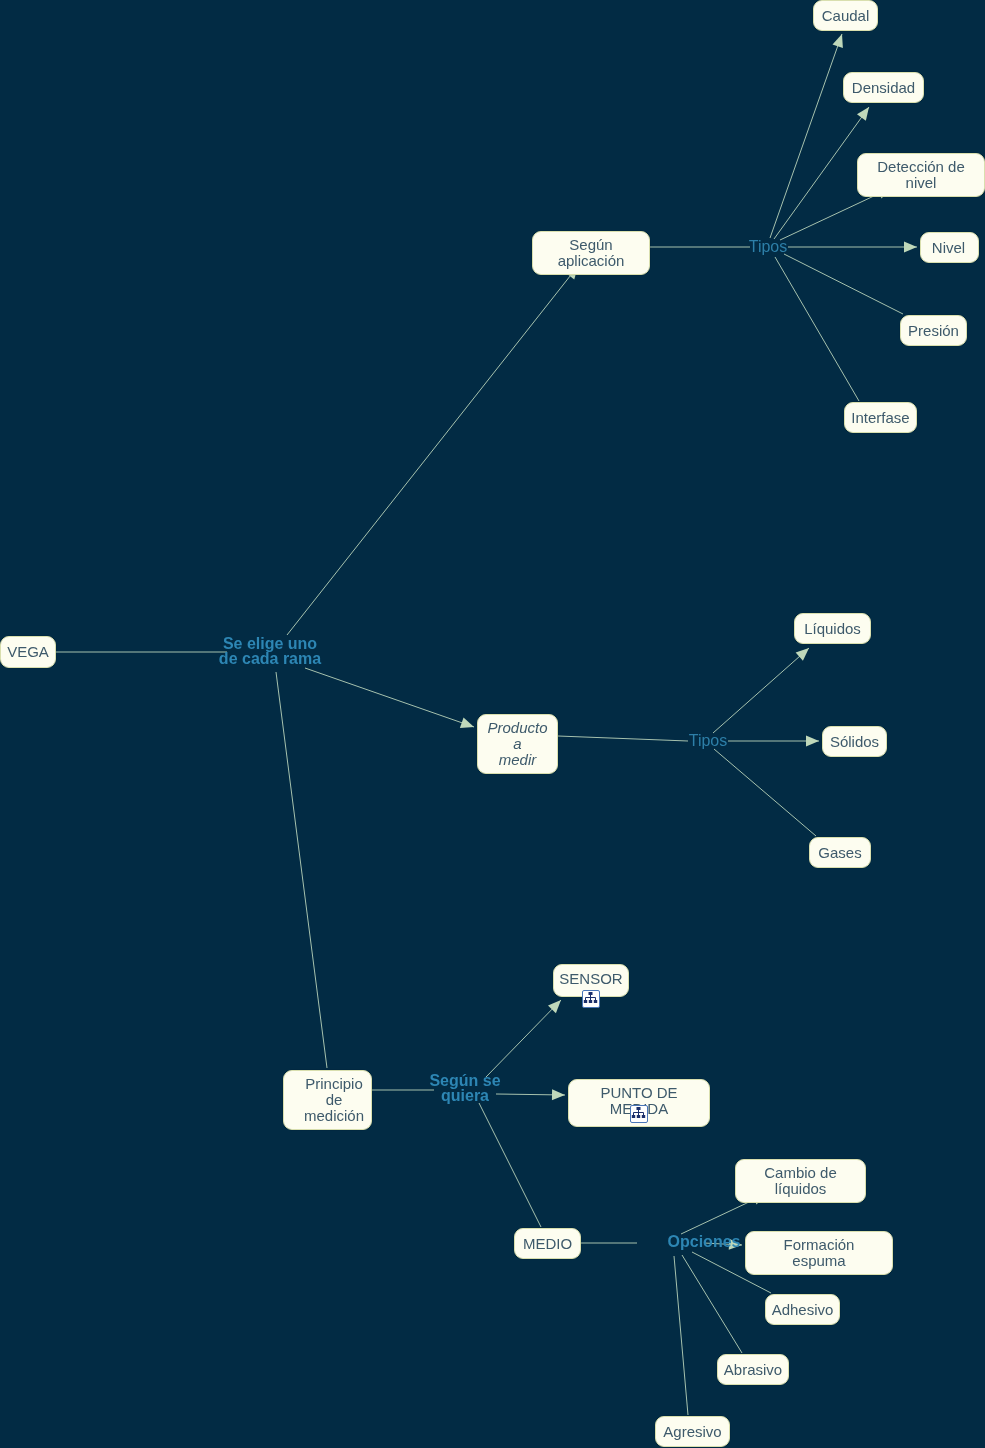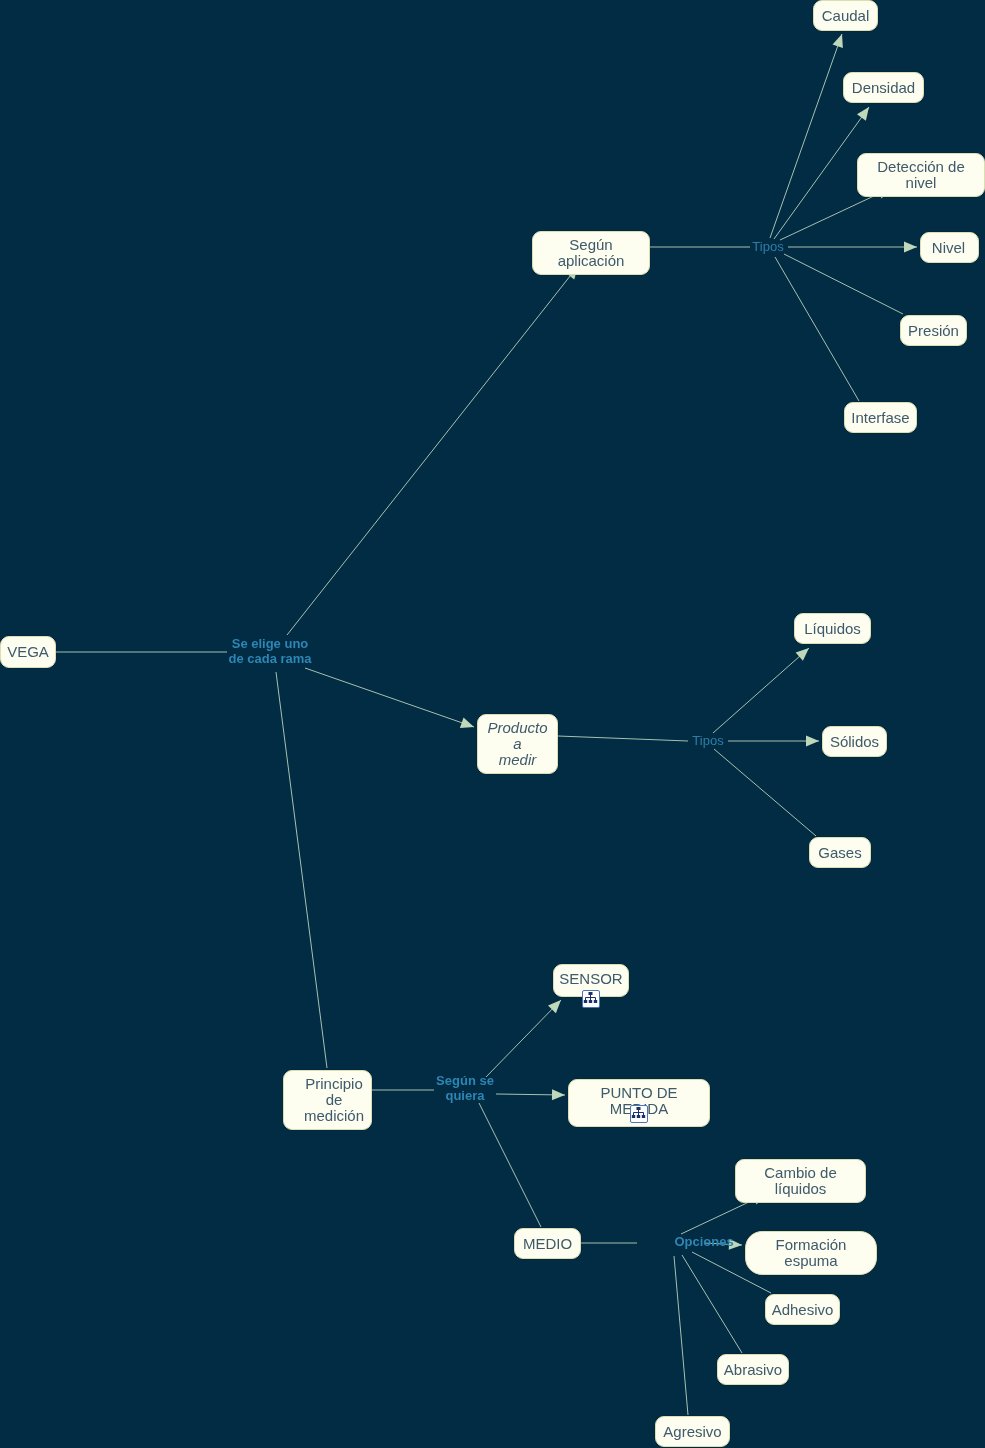--- a/index.html
+++ b/index.html
@@ -40,21 +40,21 @@
     white-space: pre-line;
     box-shadow: 0 0 0 0.5px rgba(0,0,0,0.12);
   }
   .node.has-icon {
     padding-bottom: 9px;
     justify-content: center;
   }
   .edge-label {
     position: absolute;
     color: #2d7fa8;
-    font-size: 13px;
+    font-size: 16px;
     line-height: 14.5px;
     text-align: center;
     white-space: pre-line;
     transform: translate(-50%, -50%);
     background: transparent;
   }
   .edge-label.bold {
     font-weight: bold;
     color: #2d86b4;
   }
@@ -194,21 +194,21 @@
         <svg width="15" height="15" viewBox="0 0 15 15" xmlns="http://www.w3.org/2000/svg">
           <rect x="5.5" y="1" width="4" height="3" fill="#1b2f6b"></rect>
           <path d="M7.5 4 L7.5 6.5 M2.5 6.5 L12.5 6.5 M2.5 6.5 L2.5 9 M7.5 6.5 L7.5 9 M12.5 6.5 L12.5 9" stroke="#1b2f6b" stroke-width="1" fill="none"></path>
           <rect x="0.8" y="9" width="3.4" height="3" fill="#1b2f6b"></rect>
           <rect x="5.8" y="9" width="3.4" height="3" fill="#1b2f6b"></rect>
           <rect x="10.8" y="9" width="3.4" height="3" fill="#1b2f6b"></rect>
         </svg>
       </span>
       <div class="node" style="left: 514px; top: 1228px; width: 67px; min-height: 31px;"><span>MEDIO</span></div>
       <div class="node" style="left: 735px; top: 1159px; width: 131px; min-height: 31px;"><span>Cambio de líquidos</span></div>
-      <div class="node" style="left: 745px; top: 1231px; width: 132px; min-height: 31px; border-radius: 17px;"><span>Formación espuma</span></div>
+      <div class="node" style="left: 745px; top: 1231px; width: 148px; min-height: 31px;"><span>Formación espuma</span></div>
       <div class="node" style="left: 765px; top: 1294px; width: 75px; min-height: 31px;"><span>Adhesivo</span></div>
       <div class="node" style="left: 717px; top: 1354px; width: 72px; min-height: 31px;"><span>Abrasivo</span></div>
       <div class="node" style="left: 655px; top: 1416px; width: 75px; min-height: 31px;"><span>Agresivo</span></div>
     </div>
   <div id="label-layer">
       <div class="edge-label bold" style="left: 270px; top: 651px;">Se elige uno
 de cada rama</div>
       <div class="edge-label" style="left: 768px; top: 247px;">Tipos</div>
       <div class="edge-label" style="left: 708px; top: 741px;">Tipos</div>
       <div class="edge-label bold" style="left: 465px; top: 1088px;">Según se

